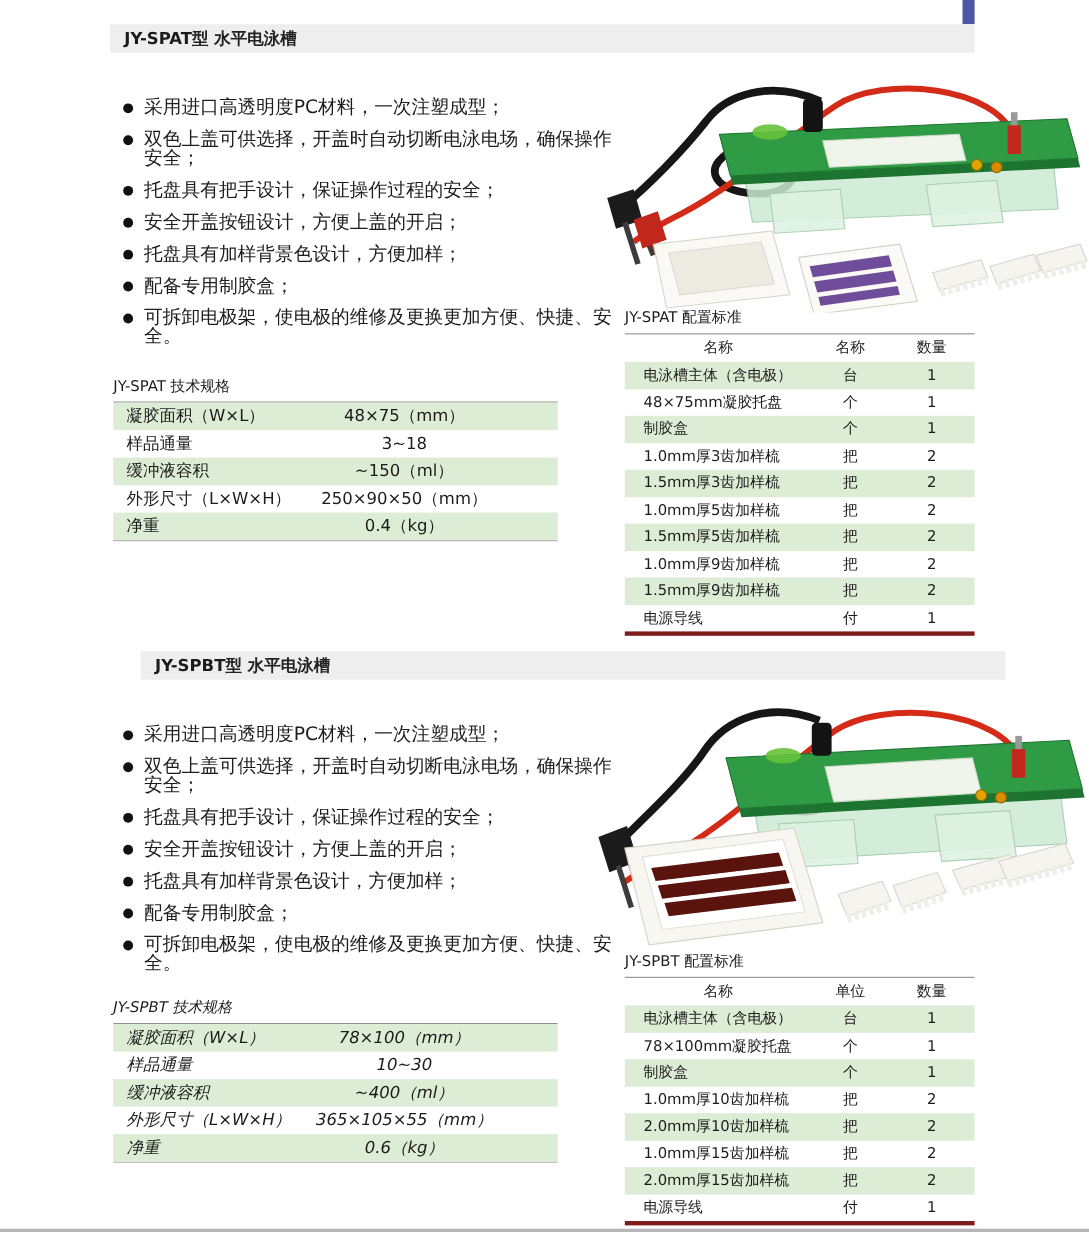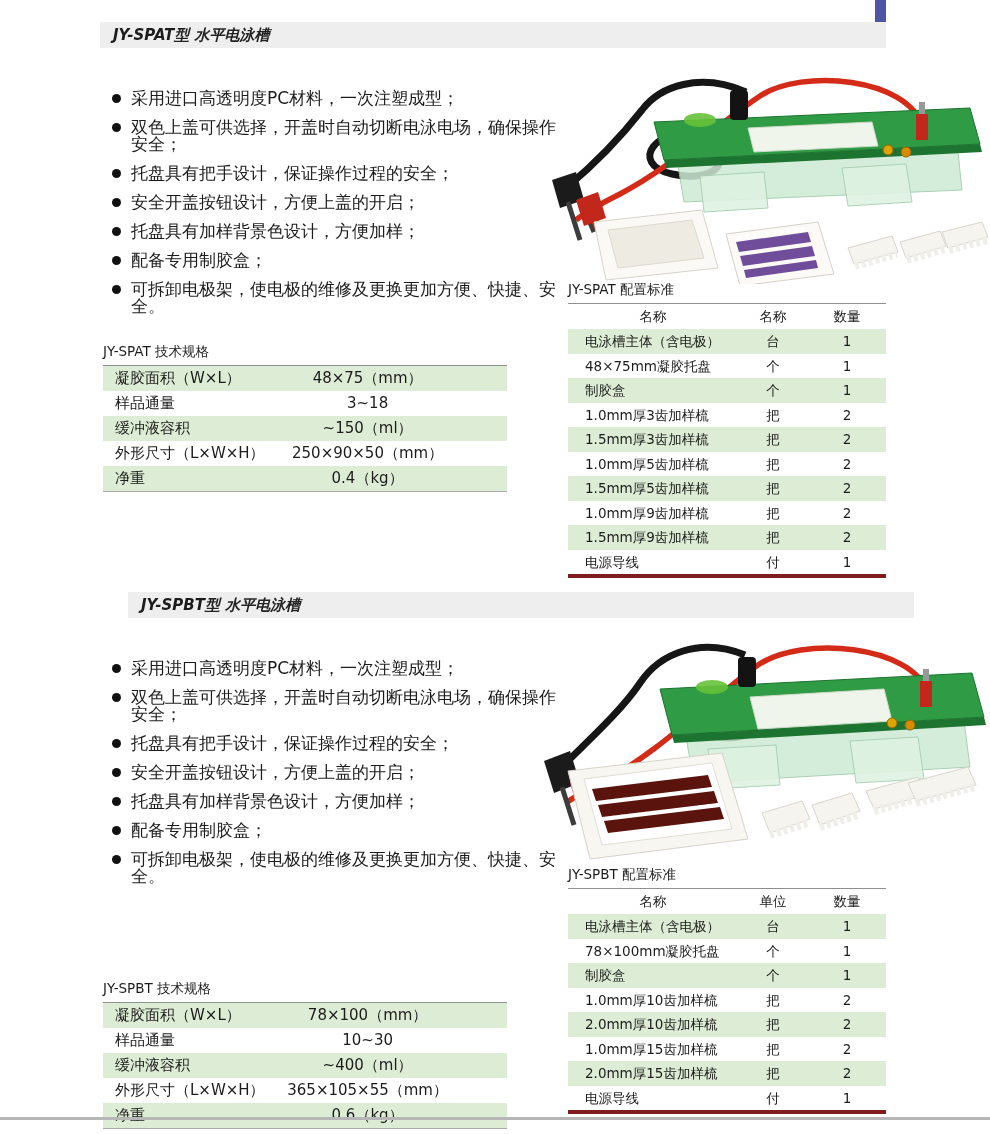--- a/index.html
+++ b/index.html
@@ -3,21 +3,21 @@
 <meta charset="utf-8">
 <style>
   * { margin:0; padding:0; box-sizing:border-box; }
   html,body { background:#ffffff; }
   body { font-family:"DejaVu Sans","Liberation Sans",sans-serif; color:#1c1c1c; }
   .page { position:relative; width:990px; height:1134px; background:#fff; overflow:hidden; }
 
   .blue-tab { position:absolute; left:875px; top:0; width:11px; height:22px; background:#4f55a5; }
 
   .sec-header { position:absolute; left:100px; width:786px; height:26px; background:#eeeeee;
-                font-size:15px; line-height:26px; padding-left:13px;font-style:italic; }
+                font-size:15px; line-height:26px; padding-left:13px; }
   .sec-header .model { font-weight:bold; }
   .sec-header .suffix { font-weight:bold; color:#222; }
   #spat-header { top:22px; }
   #spbt-header { top:592px;margin-left:28px; }
 
   .features { position:absolute; left:105px; width:455px; }
   #spat-features { top:90px; }
   #spbt-features { top:660px; }
   .feature { position:relative; padding-left:26px; font-size:17px; line-height:17px; margin-bottom:12px; }
   .bullet { position:absolute; left:7px; top:4px; width:9px; height:9px; border-radius:50%; background:#111; }
@@ -35,21 +35,21 @@
   .cfg-head { display:flex; height:25px; line-height:25px; }
   .cfg-row { display:flex; height:24.5px; line-height:24.5px; }
   .cfg-row.green { background:#ddecd5;justify-content:flex-end; }
   .c1 { flex:1; padding-left:17px; }
   .cfg-head .c1 { text-align:center; padding-left:0; }
   .c2 { width:70px; text-align:center; }
   .c3 { width:78px; text-align:center; }
 
   .spec { position:absolute; left:103px; width:404px; }
   #spat-spec { top:343px; }
-  #spbt-spec { top:980px; }
+  #spbt-spec { top:908px;font-style:italic; }
   .spec-table { border-top:1px solid #8f8f8f; border-bottom:1px solid #ababab; }
   .spec-row { position:relative; height:25px; line-height:25px; font-size:15px; }
   .spec-row.green { background:#ddecd5; }
   .s-label { padding-left:12px; }
   .s-value { position:absolute; top:0; left:38%; width:55%; text-align:center; }
 
   .bottom-rule { position:absolute; left:0; top:1117px; width:990px; height:3px; background:#b6b6b6; }
 </style>
 </head>
 <body>

